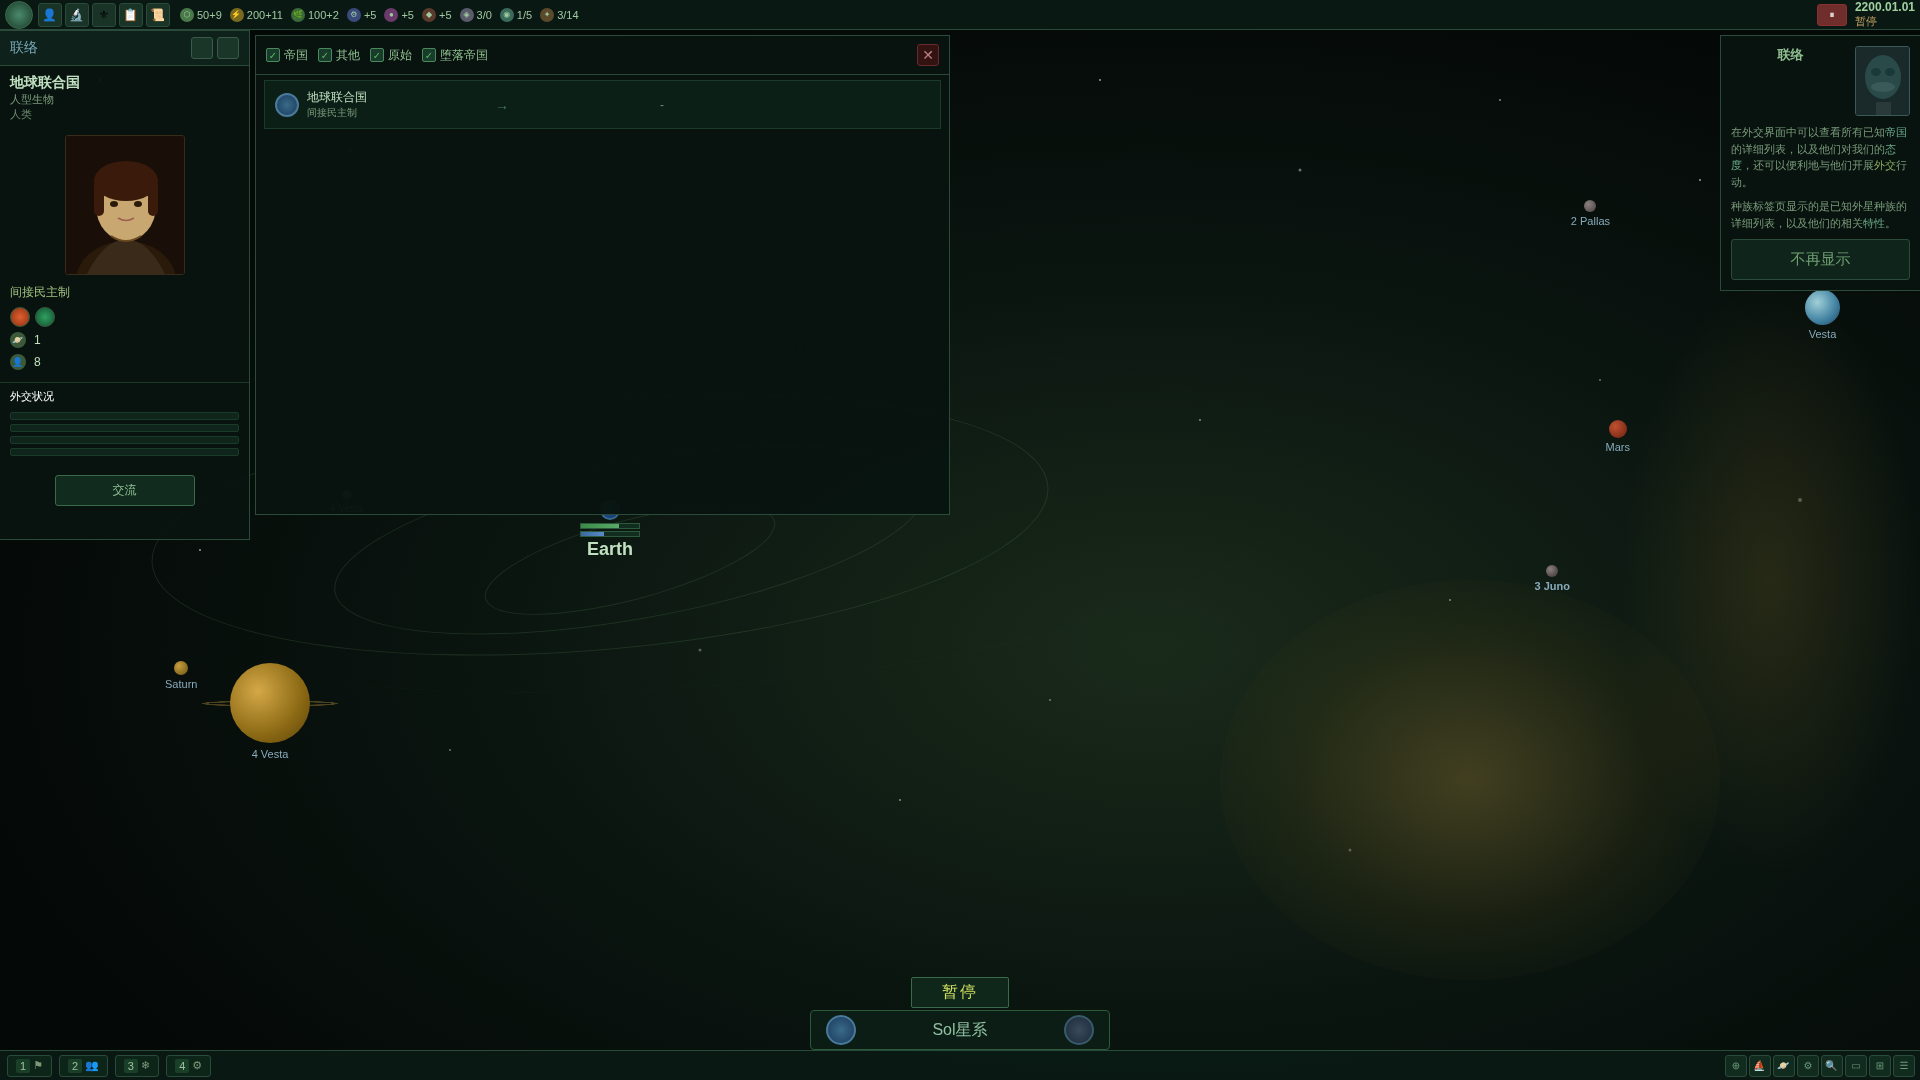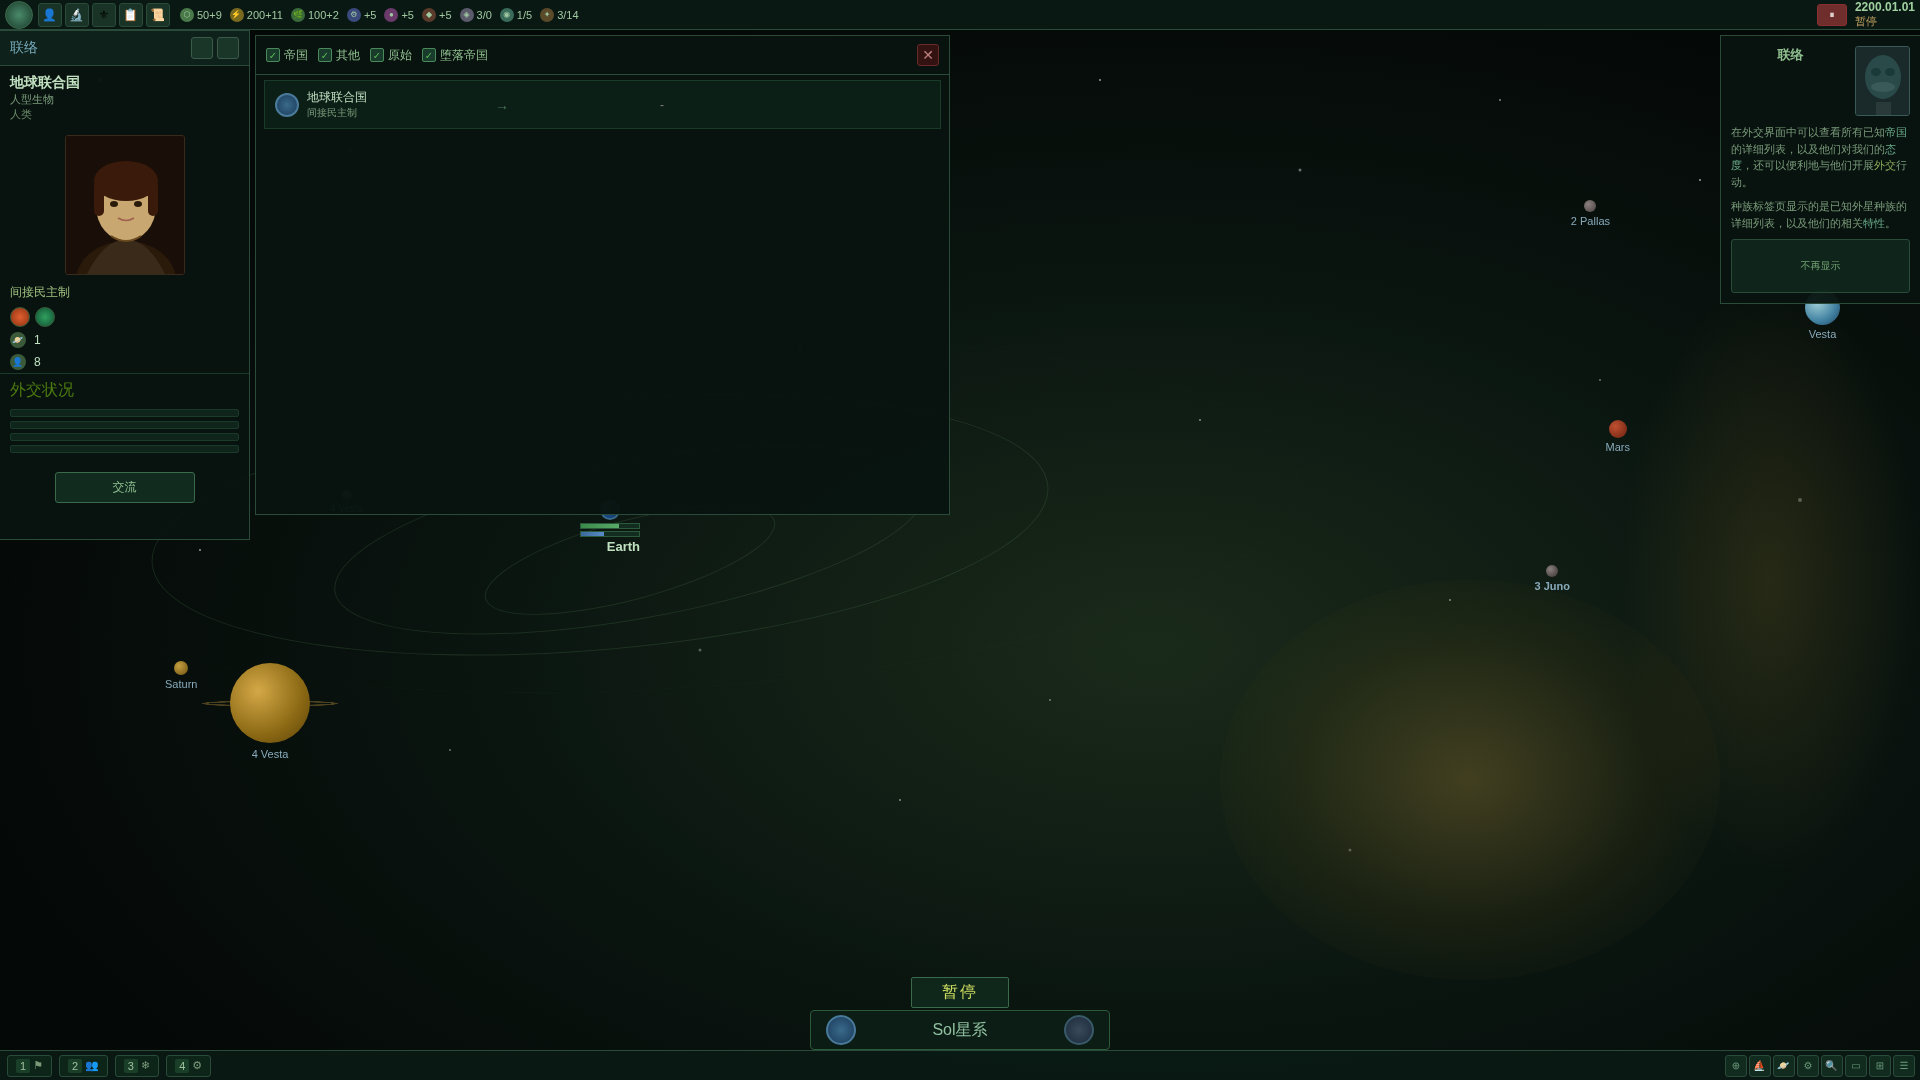--- a/index.html
+++ b/index.html
@@ -313,24 +313,25 @@
       font-size: 9px;
       color: #8ab;
     }
 
     .stat-val {
       color: #c0e0c0;
       font-size: 12px;
     }
 
     .section-title {
-      color: #4d7c0f;
-      font-size: 16px;
+      color: #ffffff;
+      font-size: 11px;
       padding: 6px 10px 3px;
       border-top: 1px solid #1a3a2a;
+      margin-top: 9px;
     }
 
     .status-bars {
       padding: 5px 10px;
     }
 
     .status-bar {
       height: 8px;
       background: rgba(20, 50, 35, 0.6);
       border: 1px solid #1a3a2a;
@@ -508,26 +509,26 @@
       color: #6aaa8a;
     }
 
     .info-highlight2 {
       color: #8aaa5a;
     }
 
     .no-show-btn {
       display: block;
       width: 100%;
-      padding: 19px;
+      padding: 10px;
       background: rgba(20, 50, 35, 0.6);
       border: 1px solid #2a4a3a;
       border-radius: 3px;
       color: #70a070;
-      font-size: 10px;
+      font-size: 15px;
       text-align: center;
       cursor: pointer;
       margin-top: 5px;
     }
 
     
     #bottom-bar {
       position: absolute;
       bottom: 0;
       left: 0;
@@ -649,23 +650,23 @@
     }
 
     .earth-bar-fill {
       height: 100%;
       background: linear-gradient(90deg, #3a8a4a, #5aaa6a);
       width: 70%;
     }
 
     .earth-label {
       color: #c0e0c0;
-      font-size: 13px;
+      font-size: 18px;
       font-weight: bold;
-      text-align: right;
+      text-align: center;
       margin-top: 2px;
     }
 
     .planet-label {
       color: #8ab;
       font-size: 11px;
       text-align: center;
       margin-top: 2px;
     }
 

